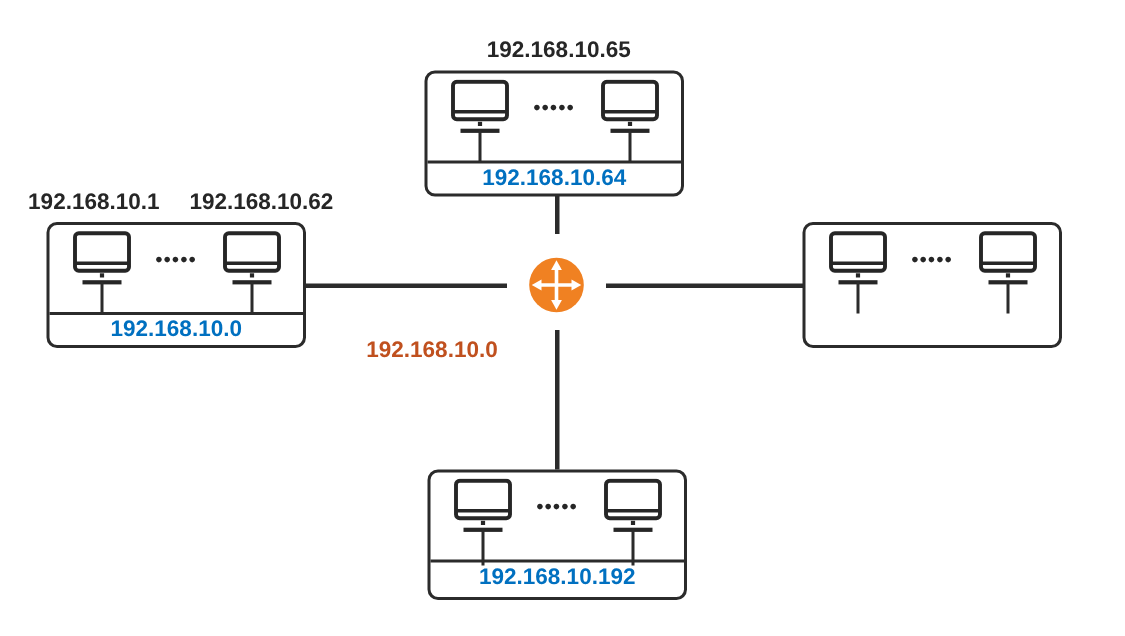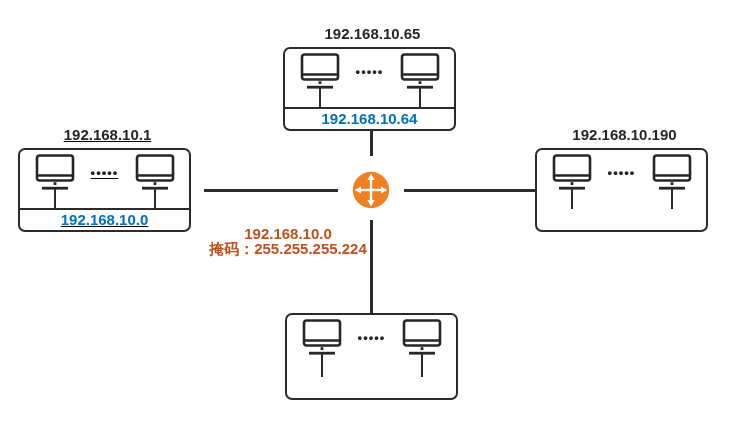--- a/index.html
+++ b/index.html
@@ -45,21 +45,21 @@
     box-sizing:border-box;height:21px;
     border-top:2.5px solid #2b2b2b;
     text-align:center;
   }
   .net{
     font-size:15px;font-weight:700;color:#0070C0;
     line-height:19px;white-space:nowrap;
   }
   
   .subnet-top{left:283px;top:26px;}
-  .subnet-left{left:18px;top:127px;text-decoration:underline;}
+  .subnet-left{left:31px;top:127px;}
   .subnet-right{left:535px;top:127px;}
   .subnet-bottom{left:285px;top:292px;}
   .subnet-bottom .box{height:87px;}
   .subnet-bottom .cable{height:24px;}
   
   .link{position:absolute;background:#2b2b2b;}
   .link-top{left:370px;top:129px;width:2.5px;height:27px;}
   .link-bottom{left:370px;top:220px;width:2.5px;height:93px;}
   .link-left{left:204px;top:189px;width:134px;height:2.5px;}
   .link-right{left:404px;top:189px;width:132px;height:2.5px;}
@@ -94,21 +94,20 @@
         <polygon points="2.5,19 9,15.4 9,22.6"></polygon>
         <polygon points="35.5,19 29,15.4 29,22.6"></polygon>
         <polygon points="19,2.5 15.4,9 22.6,9"></polygon>
         <polygon points="19,35.5 15.4,29 22.6,29"></polygon>
       </g>
     </svg>
   </div>
 
   <div class="net-annotation">
     <div>192.168.10.0</div>
-    <div>掩码：255.255.255.224</div>
   </div>
 
   <div class="subnet subnet-top">
     <div class="ip-row">
       <span>192.168.10.65</span>
     </div>
     <div class="box">
       <div class="hosts">
         <span class="pc">
           <svg width="40" height="38" viewBox="0 0 40 38">
@@ -132,20 +131,21 @@
       <span class="cable cable-r"></span>
       <div class="strip">
         <span class="net">192.168.10.64</span>
       </div>
     </div>
   </div>
 
   <div class="subnet subnet-left">
     <div class="ip-row">
       <span>192.168.10.1</span>
+      <span>192.168.10.62</span>
     </div>
     <div class="box">
       <div class="hosts">
         <span class="pc">
           <svg width="40" height="38" viewBox="0 0 40 38">
               <rect x="2" y="1.5" width="36" height="25" rx="2.5" fill="#fff" stroke="#262626" stroke-width="2.6"></rect>
               <line x1="2" y1="21.5" x2="38" y2="21.5" stroke="#262626" stroke-width="2.4"></line>
               <rect x="18.6" y="28.2" width="2.8" height="2.8" fill="#262626"></rect>
               <rect x="7" y="32.8" width="26" height="2.8" fill="#262626"></rect>
             </svg>
@@ -163,21 +163,20 @@
       <span class="cable cable-l"></span>
       <span class="cable cable-r"></span>
       <div class="strip">
         <span class="net">192.168.10.0</span>
       </div>
     </div>
   </div>
 
   <div class="subnet subnet-right">
     <div class="ip-row">
-      <span>192.168.10.190</span>
     </div>
     <div class="box">
       <div class="hosts">
         <span class="pc">
           <svg width="40" height="38" viewBox="0 0 40 38">
               <rect x="2" y="1.5" width="36" height="25" rx="2.5" fill="#fff" stroke="#262626" stroke-width="2.6"></rect>
               <line x1="2" y1="21.5" x2="38" y2="21.5" stroke="#262626" stroke-width="2.4"></line>
               <rect x="18.6" y="28.2" width="2.8" height="2.8" fill="#262626"></rect>
               <rect x="7" y="32.8" width="26" height="2.8" fill="#262626"></rect>
             </svg>
@@ -215,16 +214,19 @@
           <svg width="40" height="38" viewBox="0 0 40 38">
               <rect x="2" y="1.5" width="36" height="25" rx="2.5" fill="#fff" stroke="#262626" stroke-width="2.6"></rect>
               <line x1="2" y1="21.5" x2="38" y2="21.5" stroke="#262626" stroke-width="2.4"></line>
               <rect x="18.6" y="28.2" width="2.8" height="2.8" fill="#262626"></rect>
               <rect x="7" y="32.8" width="26" height="2.8" fill="#262626"></rect>
             </svg>
         </span>
       </div>
       <span class="cable cable-l"></span>
       <span class="cable cable-r"></span>
+      <div class="strip">
+        <span class="net">192.168.10.192</span>
+      </div>
     </div>
   </div>
 
 </div>
 
 </body></html>

